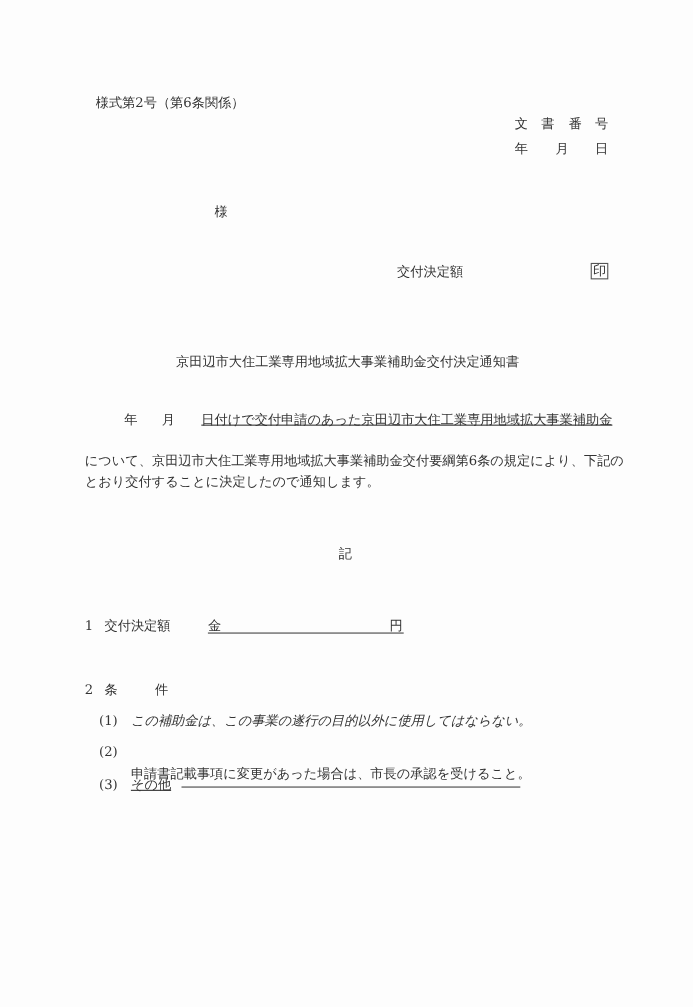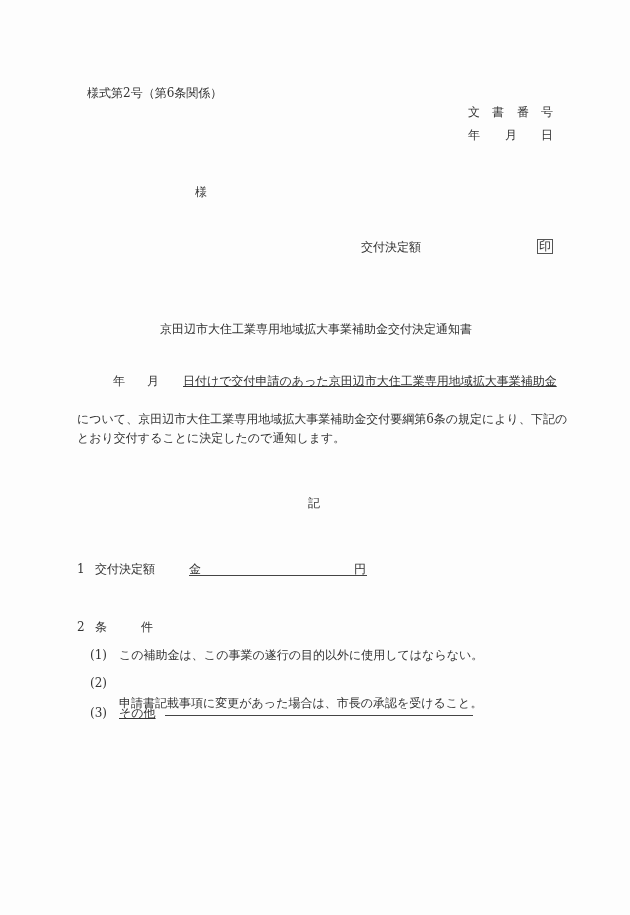--- a/index.html
+++ b/index.html
@@ -46,20 +46,20 @@
 <div class="abs" style="left:95px; top:562px;">交付決定額</div>
 <div class="abs" style="left:189px; top:562px;">金</div>
 <div class="line" style="left:189px; top:575px; width:178px;"></div>
 <div class="abs" style="left:354px; top:562px;">円</div>
 
 <div class="abs" style="left:77px; top:620px;">2</div>
 <div class="abs" style="left:95px; top:620px;">条</div>
 <div class="abs" style="left:141px; top:620px;">件</div>
 
 <div class="abs" style="left:90px; top:648px;">(1)</div>
-<div class="abs" style="left:119px; top:648px;">この補助金は、この事業の遂行の目的以外に使用してはならない。</div>
+<div class="abs" style="left:119px; top:648px;font-style:italic;">この補助金は、この事業の遂行の目的以外に使用してはならない。</div>
 
 <div class="abs" style="left:90px; top:676px;">(2)</div>
 <div class="abs" style="left:119px; top:696px;">申請書記載事項に変更があった場合は、市長の承認を受けること。</div>
 
 <div class="abs" style="left:90px; top:706px;">(3)</div>
 <div class="abs" style="left:119px; top:706px;text-decoration:underline;">その他</div>
 <div class="line" style="left:165px; top:715px; width:308px;"></div>
 
 </body></html>

